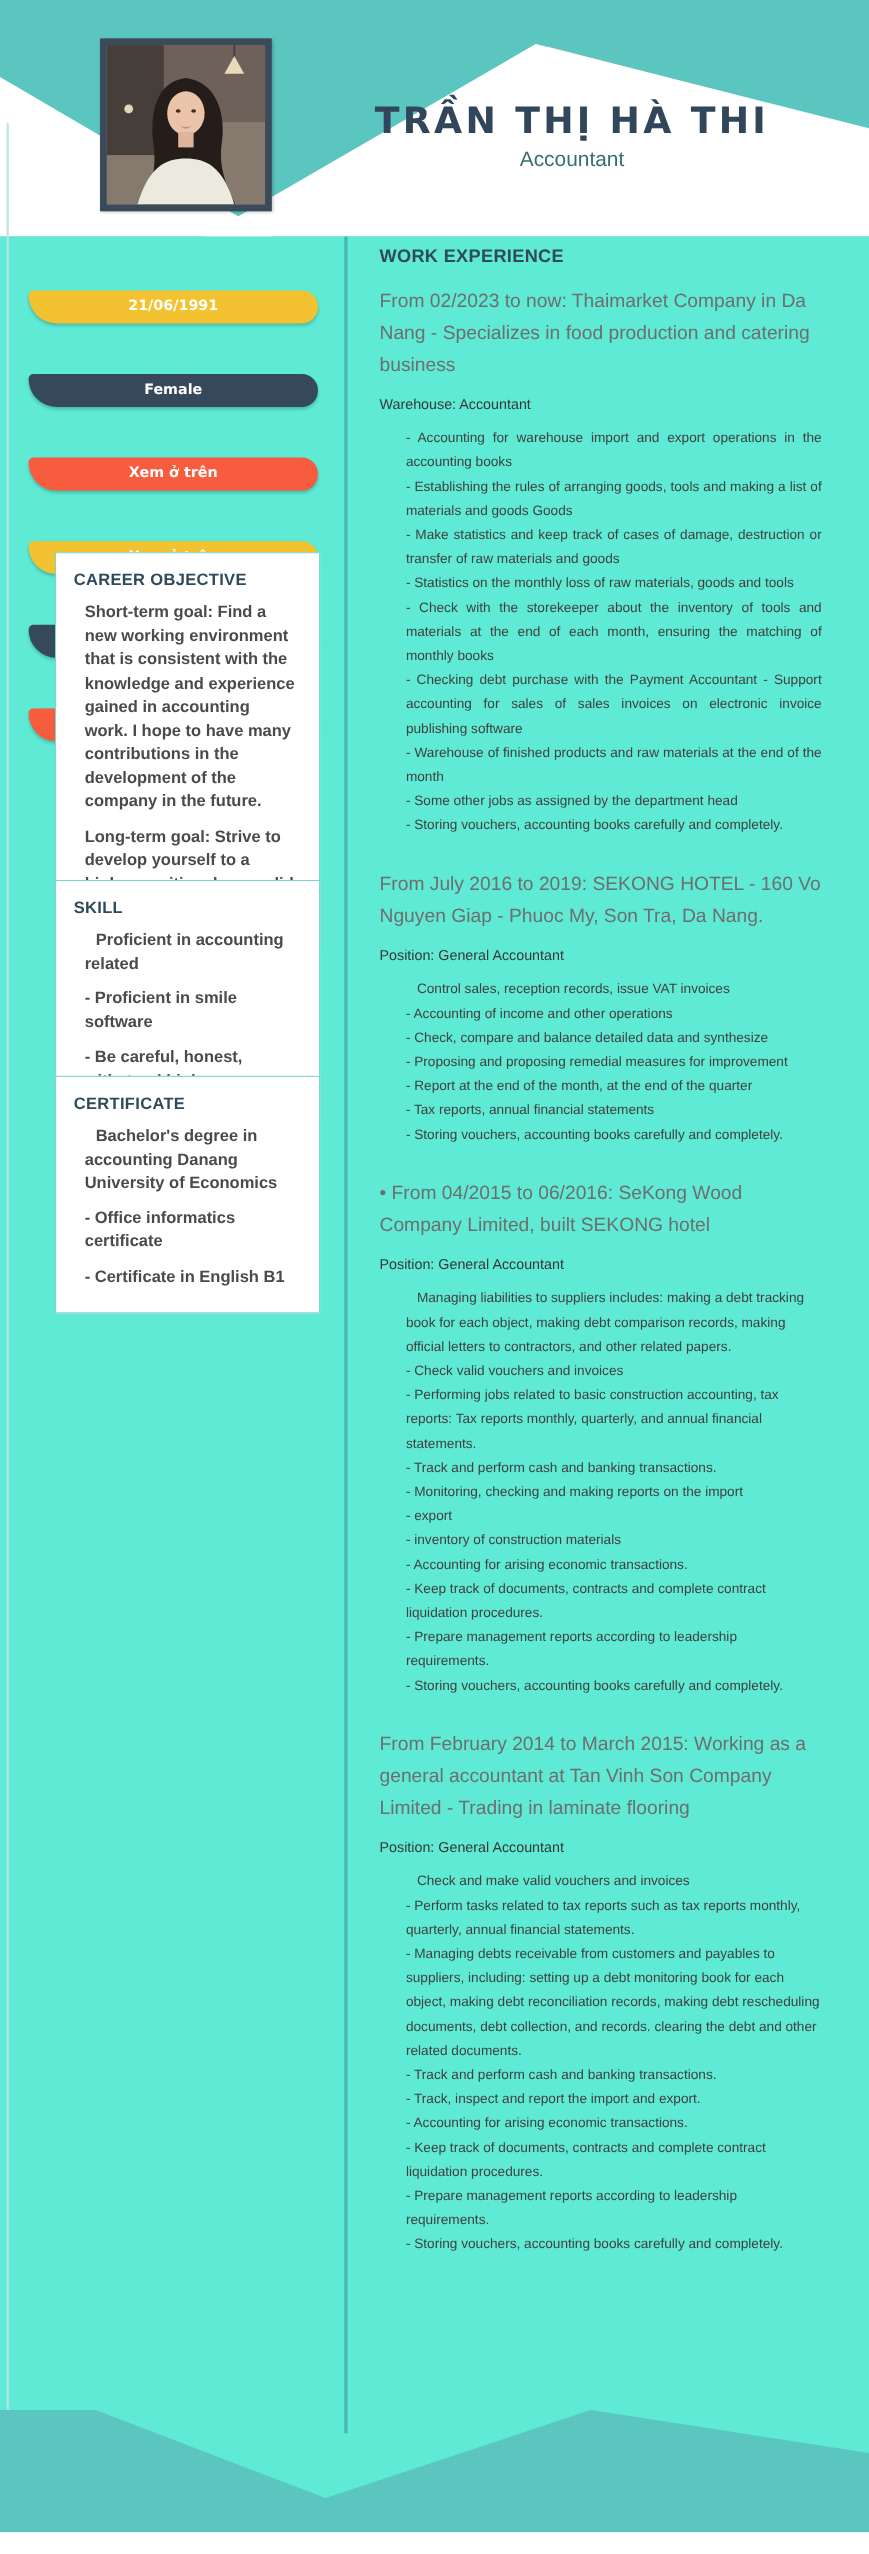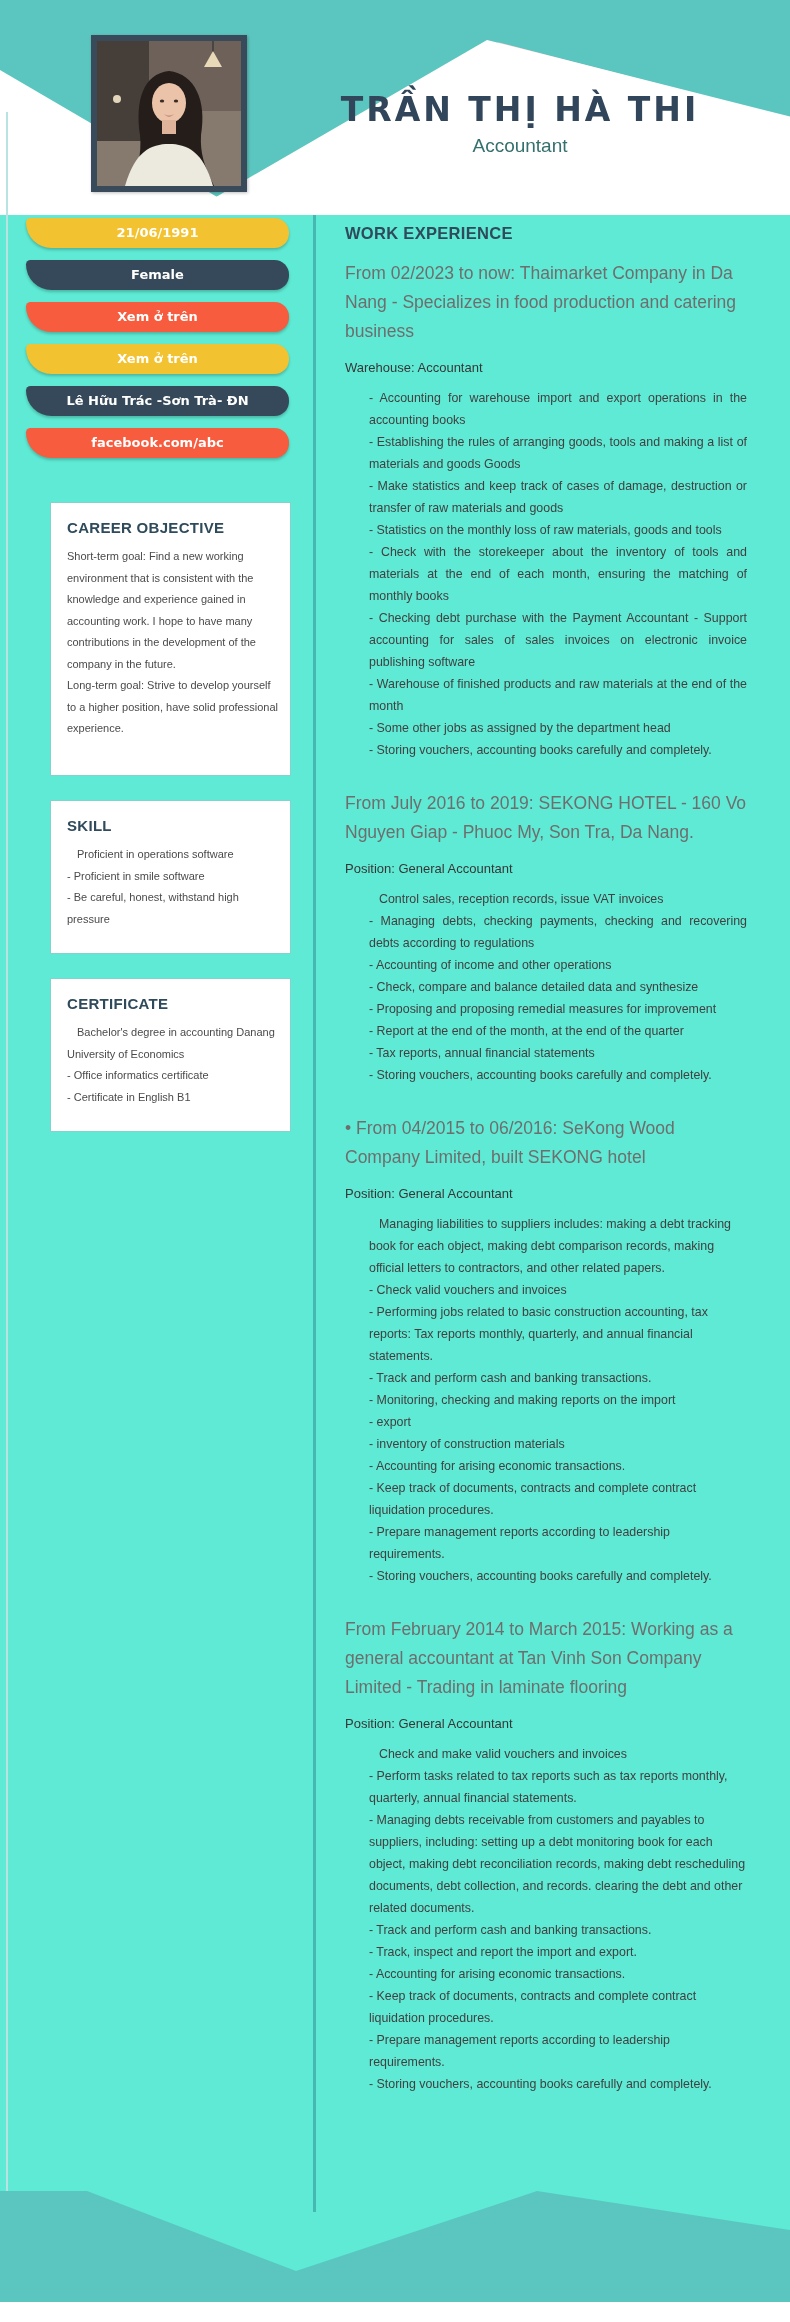--- a/index.html
+++ b/index.html
@@ -13,28 +13,28 @@
   .cv-title{font-size:19px;color:#34706d;margin:4px 0 0 0;line-height:24px;}
 
   .photo-frame{position:absolute;left:91px;top:35px;width:144px;height:145px;border:6px solid #394a5b;background:#7a6f63;box-shadow:1px 1px 3px rgba(0,0,0,.25);}
   .photo-frame svg{display:block;width:100%;height:100%;}
 
   
   .side-rule{position:absolute;left:6px;top:112px;width:2px;height:2098px;background:#b9e3e0;}
   .badges{position:absolute;left:26px;top:218px;width:263px;}
   .badge{height:30px;line-height:30px;margin-bottom:12px;text-align:center;color:#fff;
          font-size:13px;font-weight:700;border-radius:5px 16px 16px 28px;
-         box-shadow:0 2px 3px rgba(0,0,0,.22);font-family:"DejaVu Sans","Liberation Sans",sans-serif;}
+         box-shadow:0 2px 3px rgba(0,0,0,.22);font-family:"DejaVu Sans","Liberation Sans",sans-serif;margin-top:46px;}
   .yellow{background:#F2C230;}
   .slate{background:#36495B;}
   .orange{background:#F65C3D;}
 
   .sidebox{position:absolute;left:50px;width:211px;border:1.5px solid #82d2cd;background:#fff;padding:14px 12px 12px 16px;}
   .sidebox h3{margin:2px 0 10px 0;font-size:15px;letter-spacing:.3px;color:#2e4a5b;}
-  .boxline{margin:0;font-size:11px;line-height:21.5px;color:#4a4a4a;}
+  .boxline{margin:10px;font-size:15px;line-height:21.5px;color:#4a4a4a;font-weight:bold;}
   .indent{text-indent:10px;}
 
   
   .col-rule{position:absolute;left:313px;top:215px;width:3px;height:1997px;background:#45b8b1;}
   .main-col{position:absolute;left:345px;top:224px;width:402px;}
   .main-col h2{margin:0 0 16px 0;font-size:16.5px;letter-spacing:.3px;color:#2e4a5b;}
   .job{margin-bottom:28px;}
   .job-title{margin:0 0 14px 0;font-size:17.5px;font-weight:400;color:#6e6e6e;line-height:29px;}
   .position{margin:0 0 12px 0;font-size:13px;color:#373737;}
   .bullets{margin-left:24px;}
@@ -115,21 +115,21 @@
         <p class="boxline">Short-term goal: Find a new working environment that is consistent with the knowledge and experience gained in accounting work. I hope to have many contributions in the development of the company in the future.</p>
 
         <p class="boxline">Long-term goal: Strive to develop yourself to a higher position, have solid professional experience.</p>
       </div>
   </section>
 
   <section class="sidebox" style="top:800px;min-height:126px;">
     <h3>SKILL</h3>
     <div>
 
-        <p class="boxline indent">Proficient in operations software</p>
+        <p class="boxline indent">Proficient in accounting related</p>
 
         <p class="boxline">- Proficient in smile software</p>
 
         <p class="boxline">- Be careful, honest, withstand high pressure</p>
       </div>
   </section>
 
   <section class="sidebox" style="top:978px;min-height:126px;">
     <h3>CERTIFICATE</h3>
     <div>
@@ -172,21 +172,20 @@
         </div>
     </article>
 
     <article class="job justify">
       <h4 class="job-title">From July 2016 to 2019: SEKONG HOTEL - 160 Vo Nguyen Giap - Phuoc My, Son Tra, Da Nang.</h4>
       <p class="position">Position: General Accountant</p>
       <div class="bullets">
 
           <p class="bullet indent">Control sales, reception records, issue VAT invoices</p>
 
-          <p class="bullet">- Managing debts, checking payments, checking and recovering debts according to regulations</p>
 
           <p class="bullet">- Accounting of income and other operations</p>
 
           <p class="bullet">- Check, compare and balance detailed data and synthesize</p>
 
           <p class="bullet">- Proposing and proposing remedial measures for improvement</p>
 
           <p class="bullet">- Report at the end of the month, at the end of the quarter</p>
 
           <p class="bullet">- Tax reports, annual financial statements</p>

